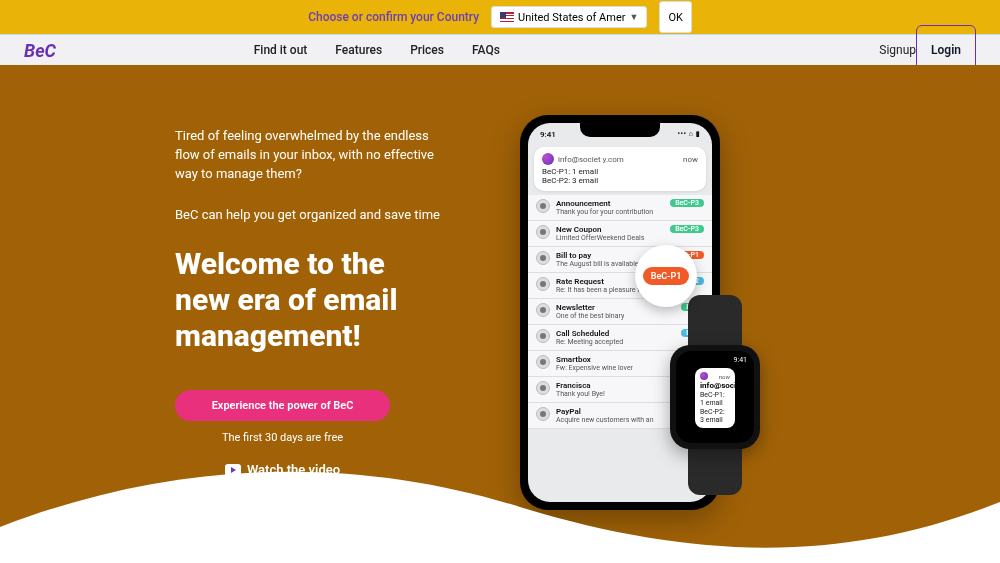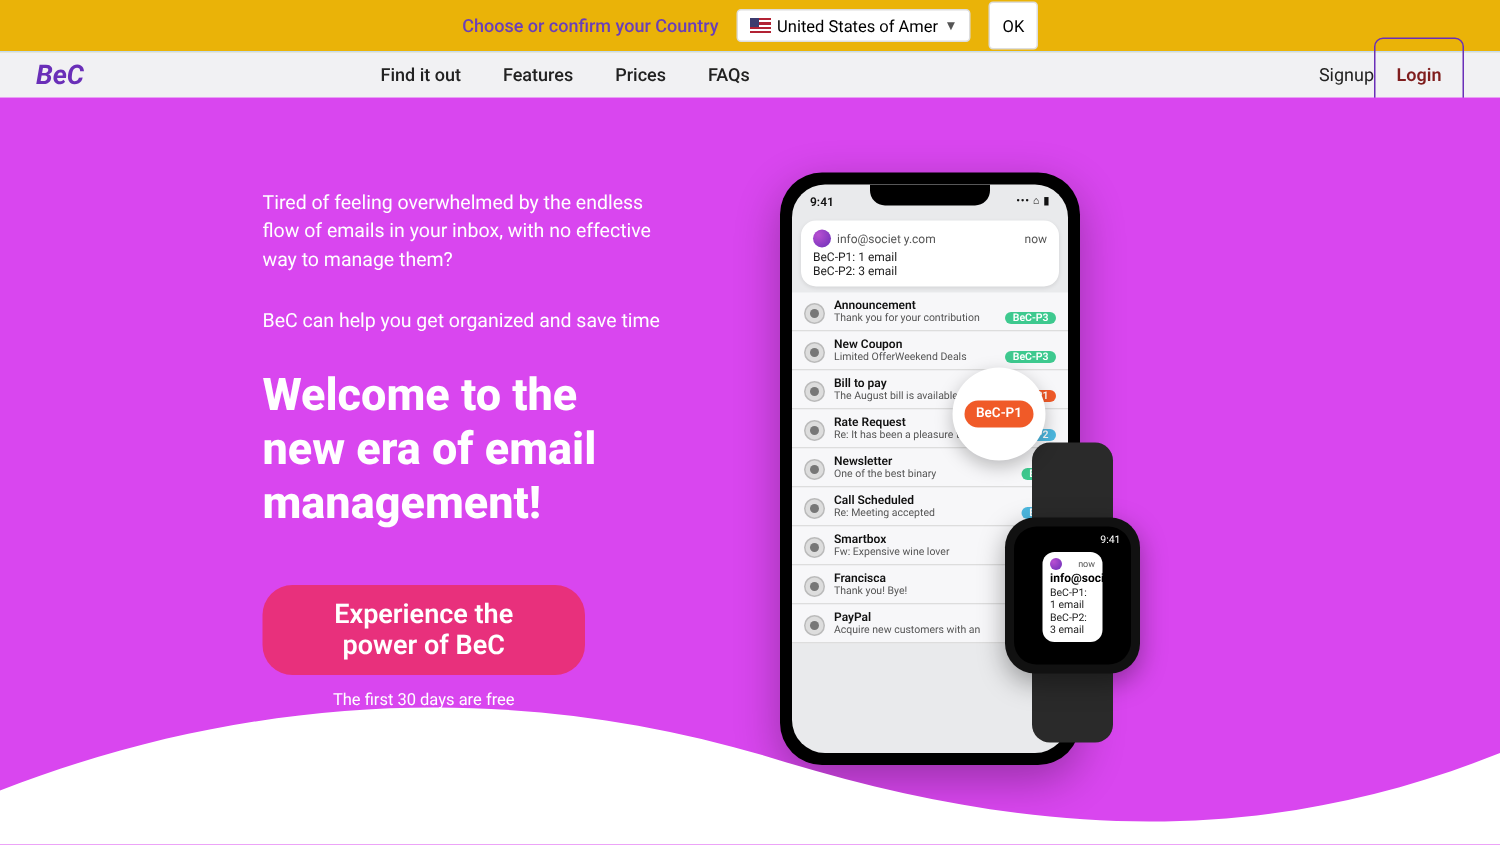--- a/index.html
+++ b/index.html
@@ -14,50 +14,50 @@
   .flag::before{content:"";position:absolute;left:0;top:0;width:6px;height:6px;background:#3c3b6e;}
   .caret { font-size:9px; color:#555; }
 
   
   .header { height:30px; background:#f1f1f3; display:flex; align-items:center; padding:0 24px; }
   .logo { width:40px; font-weight:700; font-size:18px; color:#6a2fb8; font-style:italic; }
   .nav { margin:0 auto; display:flex; gap:28px; }
   .nav a { color:#222; text-decoration:none; font-size:12px; font-weight:500; }
   .auth { margin-left:auto; display:flex; align-items:center; gap:0; }
   .signup { font-size:12px; color:#222; text-decoration:none; }
-  .login { font-size:12px; color:#7f1d1d; padding:17px 14px; border:1.5px solid #6a2fb8; border-radius:6px; text-decoration:none; font-weight:600; }
-
-  
-  .hero { position:relative; height:497px; background:#d946ef; overflow:hidden; }
+  .login { font-size:12px; color:#0f172a; padding:17px 14px; border:1.5px solid #6a2fb8; border-radius:6px; text-decoration:none; font-weight:600; }
+
+  
+  .hero { position:relative; height:497px; background:#a16207; overflow:hidden; }
   .wave { position:absolute; bottom:-5px; left:0; width:100%; height:120px; }
   .wave svg { width:100%; height:100%; display:block; }
 
   .hero-content { position:absolute; left:175px; top:62px; width:270px; color:#fff; }
   .intro { font-size:13px; line-height:1.45; font-weight:400; }
   .intro2 { margin-top:22px; font-size:13px; line-height:1.45; }
   .title { margin-top:22px; font-size:30px; font-weight:800; line-height:1.2; }
-  .cta { margin-top:36px; display:inline-block; background:#e8307c; color:#fff; border:none; border-radius:20px; padding:9px 26px; font-size:18px; font-weight:600; cursor:pointer; width:215px; text-align:center; }
+  .cta { margin-top:36px; display:inline-block; background:#e8307c; color:#fff; border:none; border-radius:20px; padding:9px 26px; font-size:11px; font-weight:600; cursor:pointer; width:215px; text-align:center; }
   .sub { margin-top:10px; font-size:11px; text-align:center; width:215px; }
   .watch { margin-top:18px; font-size:13px; font-weight:600; text-align:center; width:215px; display:flex; align-items:center; justify-content:center; gap:6px; cursor:pointer; }
   .play-ico{display:inline-flex;width:16px;height:12px;background:#fff;border-radius:3px;align-items:center;justify-content:center;}
   .play-ico::before{content:"";border-left:5px solid #6a38c8;border-top:3px solid transparent;border-bottom:3px solid transparent;margin-left:1px;}
 
   
   .devices { position:absolute; left:520px; top:50px; width:270px; height:440px; }
   .phone { position:absolute; left:0; top:0; width:200px; height:395px; background:#000; border-radius:28px; padding:8px; box-shadow:0 10px 30px rgba(0,0,0,.3); }
   .phone-screen { background:#e9eaec; width:100%; height:100%; border-radius:22px; overflow:hidden; position:relative; }
   .notch { position:absolute; top:0; left:50%; transform:translateX(-50%); width:80px; height:14px; background:#000; border-radius:0 0 10px 10px; z-index:3; }
   .statusbar { height:22px; display:flex; justify-content:space-between; align-items:center; padding:0 12px; font-size:8px; font-weight:600; color:#111; }
   .notif-card { margin:2px 6px 4px; background:#fff; border-radius:10px; padding:6px 8px; box-shadow:0 1px 3px rgba(0,0,0,.1); }
   .notif-hdr { display:flex; align-items:center; gap:4px; font-size:8px; color:#555; }
   .notif-hdr .now { margin-left:auto; font-size:8px; }
   .notif-body { font-size:8px; color:#222; margin-top:2px; line-height:1.15; }
   .bec-ico { width:12px; height:12px; border-radius:50%; background:radial-gradient(circle at 30% 30%,#b84fd1,#6a2fb8); }
   .email-list { margin-top:0; }
-  .email-row { display:flex; align-items:flex-end; gap:6px; padding:4px 8px; border-bottom:1px solid #ddd; background:#f7f7f9; }
+  .email-row { display:flex; align-items:flex-start; gap:6px; padding:4px 8px; border-bottom:1px solid #ddd; background:#f7f7f9; }
   .avatar { width:14px; height:14px; border-radius:50%; background:#ddd; border:1px solid #bbb; display:flex; align-items:center; justify-content:center; }
   .avatar::before{content:"";width:6px;height:6px;border-radius:50%;background:#777;}
   .email-txt { flex:1; overflow:hidden; }
   .email-subj { font-size:8px; font-weight:600; color:#111; white-space:nowrap; overflow:hidden; text-overflow:ellipsis; }
   .email-prev { font-size:7px; color:#555; white-space:nowrap; overflow:hidden; text-overflow:ellipsis; }
   .badge { font-size:7px; padding:0 5px; border-radius:8px; color:#fff; font-weight:600; }
   .badge.p3{background:#3ec98f;} .badge.p2{background:#4db8e0;} .badge.p1{background:#f05a28;}
 
   .bubble { position:absolute; left:115px; top:130px; width:62px; height:62px; border-radius:50%; background:#fff; display:flex; align-items:center; justify-content:center; box-shadow:0 4px 12px rgba(0,0,0,.25); z-index:5; }
   .bubble .badge { font-size:9px; padding:4px 8px; border-radius:10px; }

